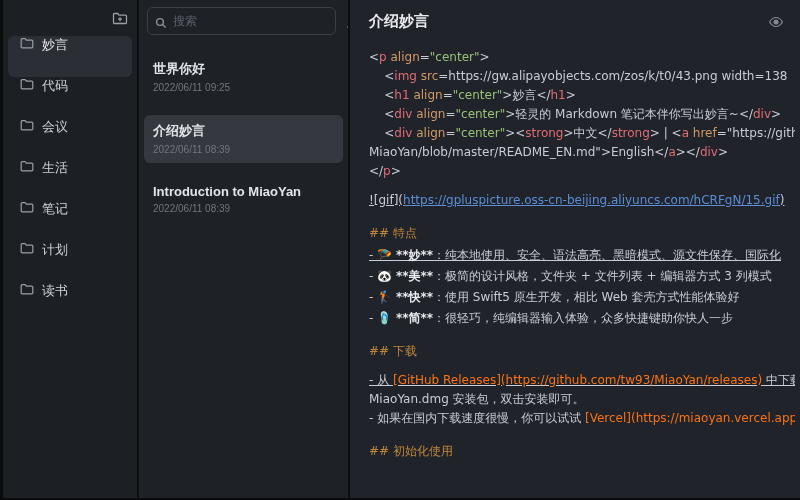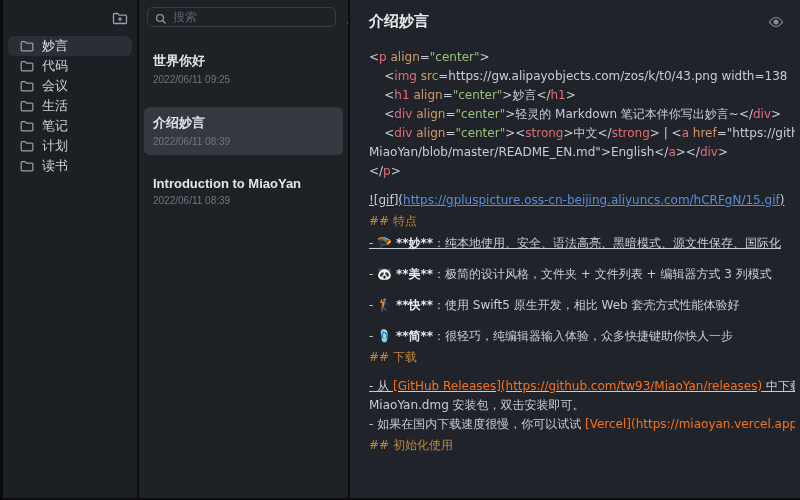--- a/index.html
+++ b/index.html
@@ -18,40 +18,40 @@
     border-bottom: 2px solid #0a0b0d;
     position: relative;
     flex: 0 0 137px;
   }
   .sb-top { height: 36px; position: relative; }
   .newfolder-btn {
     position: absolute; right: 9px; top: 10px;
     width: 16px; height: 16px; color: #9aa0a8; cursor: pointer;
   }
   .folder-row {
-    height: 20px; margin: 0 5px; padding-left: 12px;
-    display: flex; align-items: center; gap: 8px;
+    height: 41px; margin: 0 5px; padding-left: 12px;
+    display: flex; align-items: flex-start; gap: 8px;
     border-radius: 6px; color: #ced2d8; font-size: 13px;
     cursor: default;
   }
   .folder-row.sel { background: #2b2e34; color: #e8eaee; }
   .folder-row .fico { width: 14px; height: 14px; color: #9aa0a8; flex: 0 0 14px; }
   
   .vdiv { width: 2px; background: #0c0d0f; flex: 0 0 2px; }
   
   .notelist {
     width: 209px; flex: 0 0 209px; height: 100%;
     background: #1e2126; border-bottom: 2px solid #0a0b0d;
   }
   .search-row {
     display: flex; align-items: center; gap: 7px;
     padding: 7px 8px 4px 8px;
   }
   .search-box {
-    flex: 1; height: 20px; border: 1px solid #3a3e45; border-radius: 6px;
+    flex: 1; height: 28px; border: 1px solid #3a3e45; border-radius: 6px;
     display: flex; align-items: center; gap: 6px; padding: 0 7px;
     background: transparent;
   }
   .search-box .mag { width: 12px; height: 12px; color: #8a9099; flex: 0 0 12px; }
   .search-box input {
     flex: 1; background: transparent; border: none; outline: none;
     color: #c8cdd4; font-size: 12px; font-family: inherit; min-width: 0;
   }
   .search-box input::placeholder { color: #5a606a; }
   .compose-btn { width: 17px; height: 17px; color: #9aa0a8; cursor: pointer; flex: 0 0 17px; }
@@ -68,22 +68,22 @@
   }
   .ed-titlebar { display: flex; align-items: center; justify-content: space-between; padding-right: 16px; }
   .ed-title { font-size: 15px; font-weight: bold; color: #e9ebee; }
   .eye-btn { width: 16px; height: 16px; color: #868c95; cursor: pointer; }
   .ed-content {
     margin-top: 17px; padding-right: 5px;
     font-family: "DejaVu Sans", sans-serif;
     font-size: 12px;
   }
   .ln { white-space: pre; line-height: 19px; height: 19px; overflow: hidden; }
-  .ln.h  { margin-top: 2px; }
-  .ln.li { margin-top: 12px; }
+  .ln.h  { margin-top: 14px; }
+  .ln.li { margin-top: 2px; }
   .ln.p  { margin-top: 10px; text-decoration: underline; }
   .ln.h + .ln.li { margin-top: 3px; text-decoration: underline; }
   .tag  { color: #e06c75; }
   .attr { color: #d19a66; }
   .str  { color: #98c379; }
   .gold { color: #c0873c; }
   .ml   { color: #f97316; }
   .lk   { color: #5c8dd6; text-decoration: underline; }
   .b    { color: #e8ebef; font-weight: bold; }
 </style>

